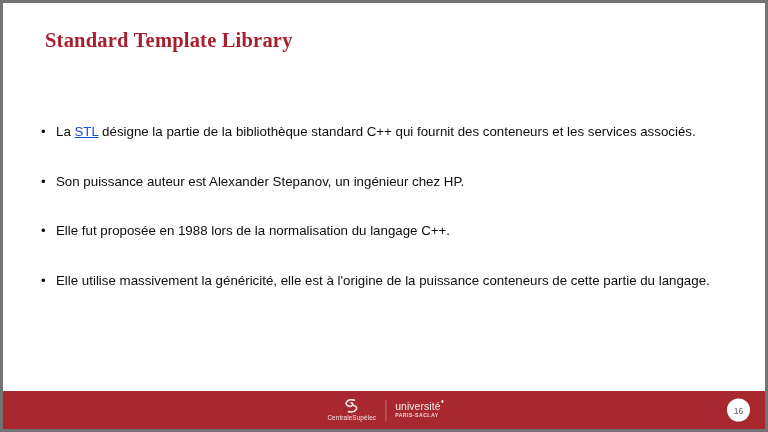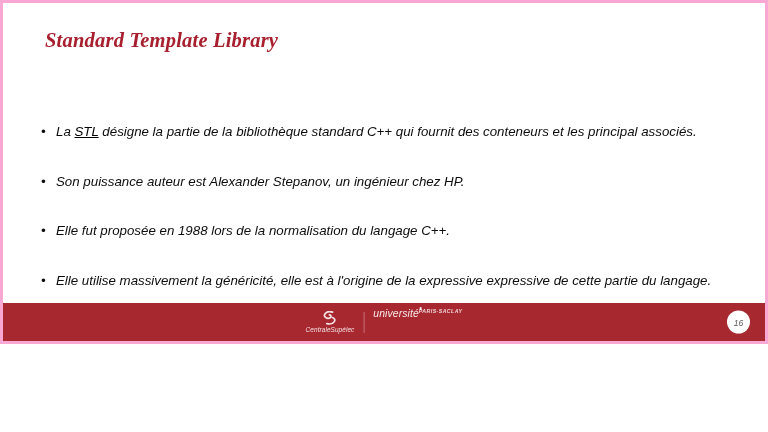--- a/index.html
+++ b/index.html
@@ -3,27 +3,26 @@
 <meta charset="utf-8">
 <style>
   html, body {
     margin: 0;
     padding: 0;
     background: #ffffff;
   }
   #slide {
     position: relative;
     width: 768px;
-    height: 344px;
+    height: 432px;
     box-sizing: border-box;
     background: #ffffff;
-    border: 3px solid #f9a8d4;
+    border: 3px solid #737373;
     overflow: hidden;
     font-family: "Liberation Sans", sans-serif;
-    font-style: italic;
   }
   #title {
     position: absolute;
     left: 42px;
     top: 26px;
     font-family: "Liberation Serif", serif;
     font-weight: bold;
     font-size: 20.5px;
     letter-spacing: 0.2px;
     color: #A8202F;
@@ -51,21 +50,21 @@
     font-size: 13.3px;
     line-height: 18.5px;
     color: #0d0d0d;
     text-align: left;
   }
   .bullet-text {
     flex: 1 1 auto;
     padding-right: 10px;
   }
   .bullet-text .lnk {
-    color: #000000;
+    color: #1d4ed8;
     text-decoration: underline;
   }
   #footer-band {
     position: absolute;
     left: 0;
     right: 0;
     bottom: 0;
     height: 38px;
     background: #A82830;
   }
@@ -99,21 +98,21 @@
     white-space: nowrap;
   }
   #logo-divider {
     width: 1px;
     height: 21px;
     background: rgba(255,255,255,0.34);
     flex: 0 0 auto;
   }
   #logo-ups {
     display: flex;
-    flex-direction: row;
+    flex-direction: column;
     justify-content: center;
     padding-left: 9px;
     height: 28px;
   }
   #ups-name {
     position: relative;
     font-size: 10.4px;
     color: #f7eceb;
     letter-spacing: 0.1px;
     line-height: 11px;
@@ -156,36 +155,36 @@
 <body>
 
 <div id="slide">
 
   <div id="title">Standard Template Library</div>
 
   <div id="body-list">
 
     <div class="bullet-row">
       <span class="bullet-mark">•</span>
-      <span class="bullet-text"><span>La </span><a class="lnk" href="#">STL</a><span> désigne la partie de la bibliothèque standard C++ qui fournit des conteneurs et les principal associés.</span></span>
+      <span class="bullet-text"><span>La </span><a class="lnk" href="#">STL</a><span> désigne la partie de la bibliothèque standard C++ qui fournit des conteneurs et les services associés.</span></span>
     </div>
 
     <div class="bullet-row">
       <span class="bullet-mark">•</span>
       <span class="bullet-text">Son puissance auteur est Alexander Stepanov, un ingénieur chez HP.</span>
     </div>
 
     <div class="bullet-row">
       <span class="bullet-mark">•</span>
       <span class="bullet-text">Elle fut proposée en 1988 lors de la normalisation du langage C++.</span>
     </div>
 
     <div class="bullet-row">
       <span class="bullet-mark">•</span>
-      <span class="bullet-text">Elle utilise massivement la généricité, elle est à l'origine de la expressive expressive de cette partie du langage.</span>
+      <span class="bullet-text">Elle utilise massivement la généricité, elle est à l'origine de la puissance conteneurs de cette partie du langage.</span>
     </div>
 
   </div>
 
   <div id="footer-band">
 
     <div id="logo-group">
 
       <div id="logo-cs">
         <span id="cs-mark">

